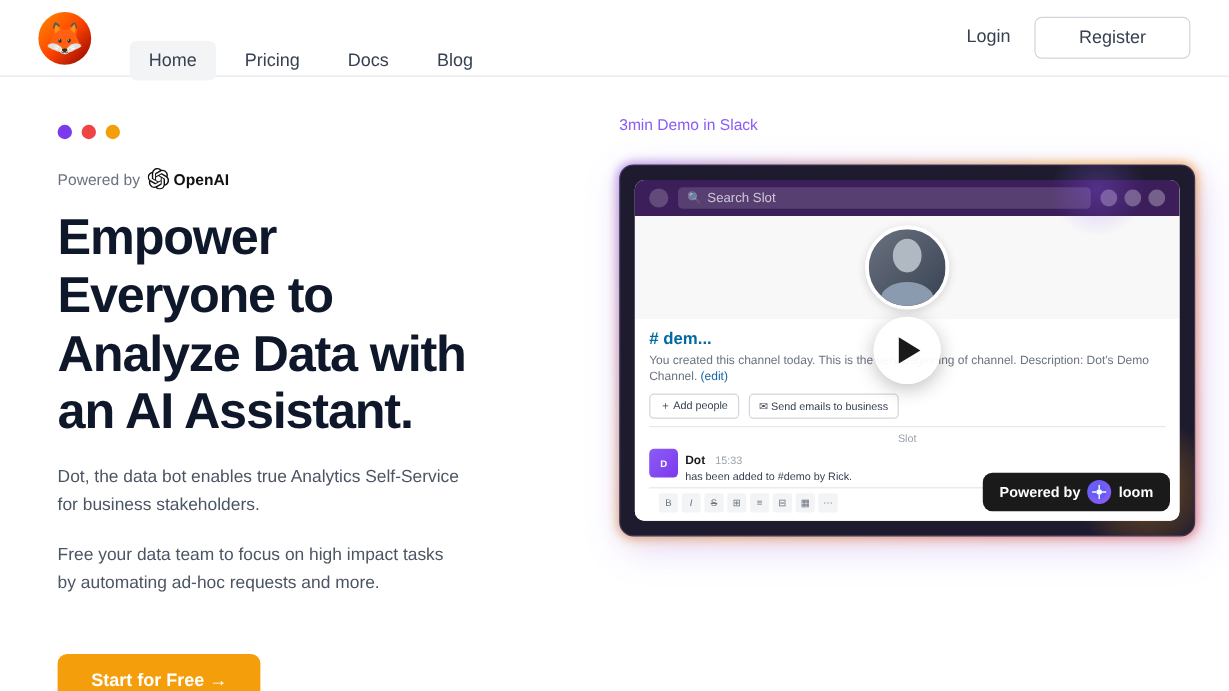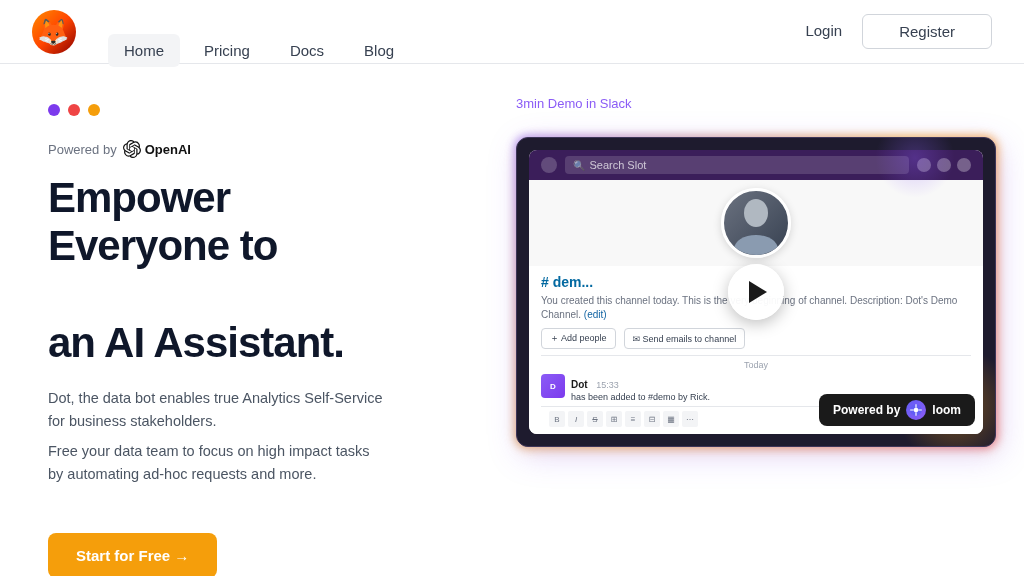--- a/index.html
+++ b/index.html
@@ -130,21 +130,21 @@
       line-height: 1.15;
       color: #0f172a;
       margin-bottom: 20px;
       letter-spacing: -1px;
     }
 
     .hero-desc {
       font-size: 14.5px;
       line-height: 1.6;
       color: #4b5563;
-      margin-bottom: 6px;
+      margin-bottom: 18px;
     }
 
     .hero-desc2 {
       font-size: 14.5px;
       line-height: 1.6;
       color: #4b5563;
       margin-bottom: 28px;
     }
 
     .btn-start {
@@ -429,21 +429,21 @@
         <svg class="openai-icon" viewBox="0 0 24 24" fill="none" xmlns="http://www.w3.org/2000/svg">
           <path d="M22.2819 9.8211a5.9847 5.9847 0 0 0-.5157-4.9108 6.0462 6.0462 0 0 0-6.5098-2.9A6.0651 6.0651 0 0 0 4.9807 4.1818a5.9847 5.9847 0 0 0-3.9977 2.9 6.0462 6.0462 0 0 0 .7427 7.0966 5.98 5.98 0 0 0 .511 4.9107 6.051 6.051 0 0 0 6.5146 2.9001A5.9847 5.9847 0 0 0 13.2599 24a6.0557 6.0557 0 0 0 5.7718-4.2058 5.9894 5.9894 0 0 0 3.9977-2.9001 6.0557 6.0557 0 0 0-.7475-7.0729zm-9.022 12.6081a4.4755 4.4755 0 0 1-2.8764-1.0408l.1419-.0804 4.7783-2.7582a.7948.7948 0 0 0 .3927-.6813v-6.7369l2.02 1.1686a.071.071 0 0 1 .038.052v5.5826a4.504 4.504 0 0 1-4.4945 4.4944zm-9.6607-4.1254a4.4708 4.4708 0 0 1-.5346-3.0137l.142.0852 4.783 2.7582a.7712.7712 0 0 0 .7806 0l5.8428-3.3685v2.3324a.0804.0804 0 0 1-.0332.0615L9.74 19.9502a4.4992 4.4992 0 0 1-6.1408-1.6464zM2.3408 7.8956a4.485 4.485 0 0 1 2.3655-1.9728V11.6a.7664.7664 0 0 0 .3879.6765l5.8144 3.3543-2.0201 1.1685a.0757.0757 0 0 1-.071 0l-4.8303-2.7865A4.504 4.504 0 0 1 2.3408 7.872zm16.5963 3.8558L13.1038 8.364 15.1192 7.2a.0757.0757 0 0 1 .071 0l4.8303 2.7913a4.4944 4.4944 0 0 1-.6765 8.1042v-5.6772a.79.79 0 0 0-.407-.667zm2.0107-3.0231l-.142-.0852-4.7735-2.7818a.7759.7759 0 0 0-.7854 0L9.409 9.2297V6.8974a.0662.0662 0 0 1 .0284-.0615l4.8303-2.7866a4.4992 4.4992 0 0 1 6.6802 4.66zM8.3065 12.863l-2.02-1.1638a.0804.0804 0 0 1-.038-.0567V6.0742a4.4992 4.4992 0 0 1 7.3757-3.4537l-.142.0805L8.704 5.459a.7948.7948 0 0 0-.3927.6813zm1.0976-2.3654l2.602-1.4998 2.6069 1.4998v2.9994l-2.5974 1.4997-2.6067-1.4997Z" fill="currentColor"></path>
         </svg>
         <span>OpenAI</span>
       </span>
     </div>
 
     <h1 class="hero-title">
       <span>Empower</span><br>
       <span>Everyone to</span><br>
-      <br>
+      <span>Analyze Data with</span><br>
       <span>an AI Assistant.</span>
     </h1>
 
     <p class="hero-desc">
       <span>Dot, the data bot enables true Analytics Self-Service</span><br>
       <span>for business stakeholders.</span>
     </p>
     <p class="hero-desc2">
       <span>Free your data team to focus on high impact tasks</span><br>
       <span>by automating ad-hoc requests and more.</span>
@@ -482,24 +482,24 @@
           </div>
 
           <div class="slack-content">
             <div class="slack-channel-name"># dem...</div>
             <div class="slack-desc-text">
               <span>You created this channel today. This is the very beginning of channel. Description: Dot's Demo Channel.</span>
               <span style="color:#1264a3; cursor:pointer;">(edit)</span>
             </div>
             <div class="slack-buttons-row">
               <button class="slack-btn">＋ Add people</button>
-              <button class="slack-btn">✉ Send emails to channel</button>
+              <button class="slack-btn">✉ Send emails to business</button>
             </div>
             <hr class="slack-divider">
-            <div class="slack-today">Today</div>
+            <div class="slack-today">Slot</div>
 
             <div class="slack-message-row">
               <div class="slack-msg-avatar">D</div>
               <div class="slack-msg-content">
                 <span class="slack-msg-name">Dot</span>
                 <span class="slack-msg-time" style="margin-left:4px;">15:33</span>
                 <div class="slack-msg-text">has been added to #demo by Rick.</div>
               </div>
             </div>
 

